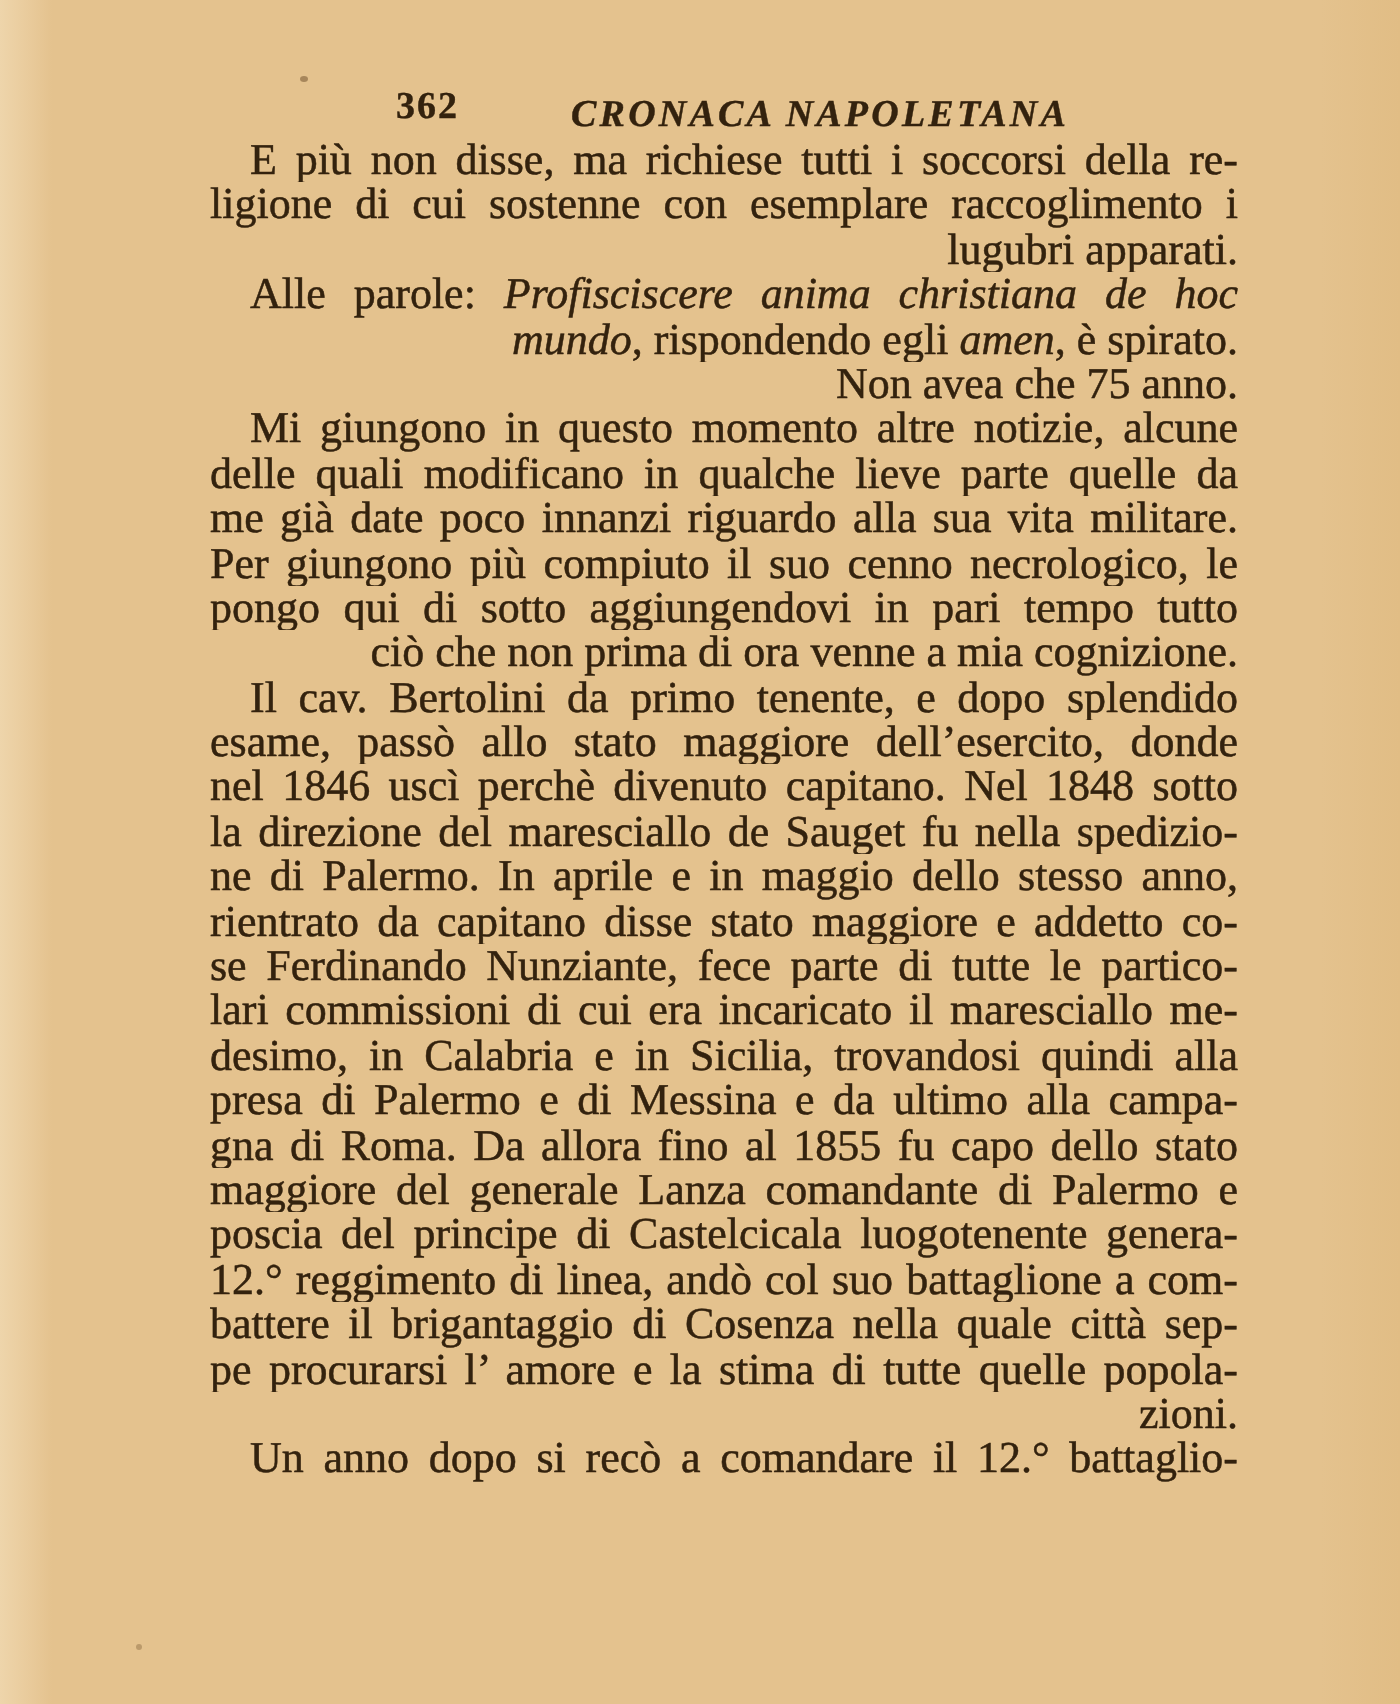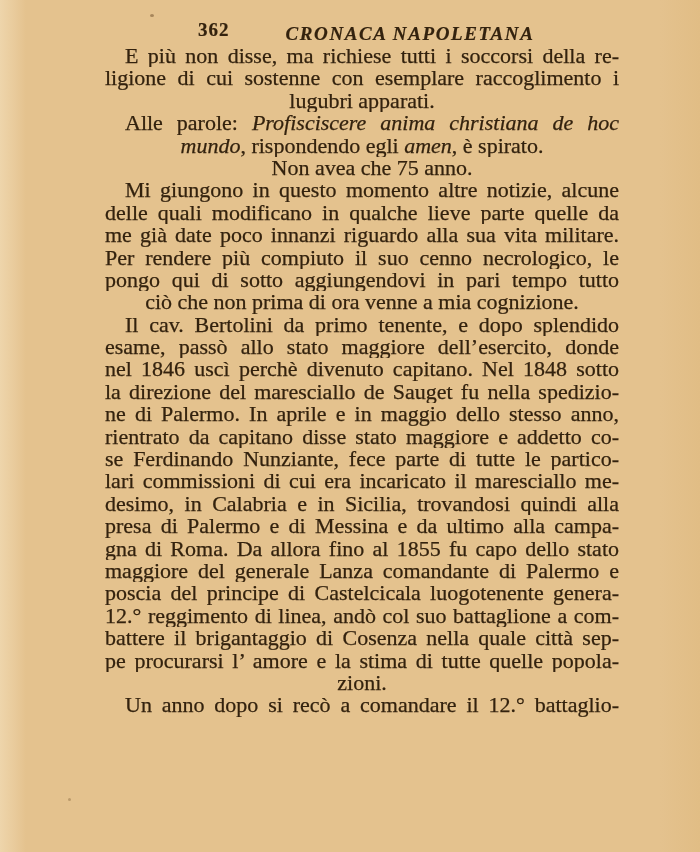--- a/index.html
+++ b/index.html
@@ -10,40 +10,40 @@
   html,body{margin:0;padding:0;}
   body{
     width:700px;height:852px;
     overflow:hidden;
     background:
       linear-gradient(90deg, var(--paper-edge) 0px, #e9cb9c 14px, var(--paper) 26px, var(--paper) 660px, #e1bd85 700px);
     font-family:"Liberation Serif","DejaVu Serif",serif;
     color:var(--ink);
     position:relative;
   }
-  .page{position:absolute;inset:0;}
+  .page{position:absolute;inset:0;margin-top:24px;}
   .pageno{
     position:absolute;left:198px;top:19px;
     font-size:19px;font-weight:bold;letter-spacing:1px;
     -webkit-text-stroke:0.2px var(--ink);
   }
   .running-title{
     position:absolute;left:410px;top:23px;transform:translateX(-50%);
     font-size:19px;font-weight:bold;letter-spacing:1.6px;white-space:nowrap;font-style:italic;
     -webkit-text-stroke:0.2px var(--ink);
   }
   .text-block{
     position:absolute;left:105px;top:45px;width:514px;
     font-size:22px;
     -webkit-text-stroke:0.25px var(--ink);
   }
   .line{
     height:22.4px;line-height:22.4px;
     overflow:hidden;white-space:nowrap;
-    text-align:center;
+    text-align:right;
   }
   .line.just{
     white-space:normal;
     text-align:justify;
     text-align-last:justify;
   }
   .line.indent{padding-left:20px;}
   .it{font-style:italic;font-weight:normal;}
   .speck{position:absolute;border-radius:50%;background:rgba(94,62,28,.45);}
   .speck.s1{left:150px;top:14px;width:4px;height:3px;}
@@ -58,21 +58,21 @@
   <div class="text-block">
       <div class="line indent just"><span>E più non disse, ma richiese tutti i soccorsi della re-</span></div>
       <div class="line just"><span>ligione di cui sostenne con esemplare raccoglimento i</span></div>
       <div class="line"><span>lugubri apparati.</span></div>
       <div class="line indent just"><span>Alle parole: </span><span class="it">Profisciscere anima christiana de hoc</span></div>
       <div class="line"><span class="it">mundo</span><span>, rispondendo egli </span><span class="it">amen</span><span>, è spirato.</span></div>
       <div class="line indent"><span>Non avea che 75 anno.</span></div>
       <div class="line indent just"><span>Mi giungono in questo momento altre notizie, alcune</span></div>
       <div class="line just"><span>delle quali modificano in qualche lieve parte quelle da</span></div>
       <div class="line just"><span>me già date poco innanzi riguardo alla sua vita militare.</span></div>
-      <div class="line just"><span>Per rendere più compiuto il suo cenno necrologico, le</span></div>
+      <div class="line just"><span>Per giungono più compiuto il suo cenno necrologico, le</span></div>
       <div class="line just"><span>pongo qui di sotto aggiungendovi in pari tempo tutto</span></div>
       <div class="line"><span>ciò che non prima di ora venne a mia cognizione.</span></div>
       <div class="line indent just"><span>Il cav. Bertolini da primo tenente, e dopo splendido</span></div>
       <div class="line just"><span>esame, passò allo stato maggiore dell’esercito, donde</span></div>
       <div class="line just"><span>nel 1846 uscì perchè divenuto capitano. Nel 1848 sotto</span></div>
       <div class="line just"><span>la direzione del maresciallo de Sauget fu nella spedizio-</span></div>
       <div class="line just"><span>ne di Palermo. In aprile e in maggio dello stesso anno,</span></div>
       <div class="line just"><span>rientrato da capitano disse stato maggiore e addetto co-</span></div>
       <div class="line just"><span>se Ferdinando Nunziante, fece parte di tutte le partico-</span></div>
       <div class="line just"><span>lari commissioni di cui era incaricato il maresciallo me-</span></div>

